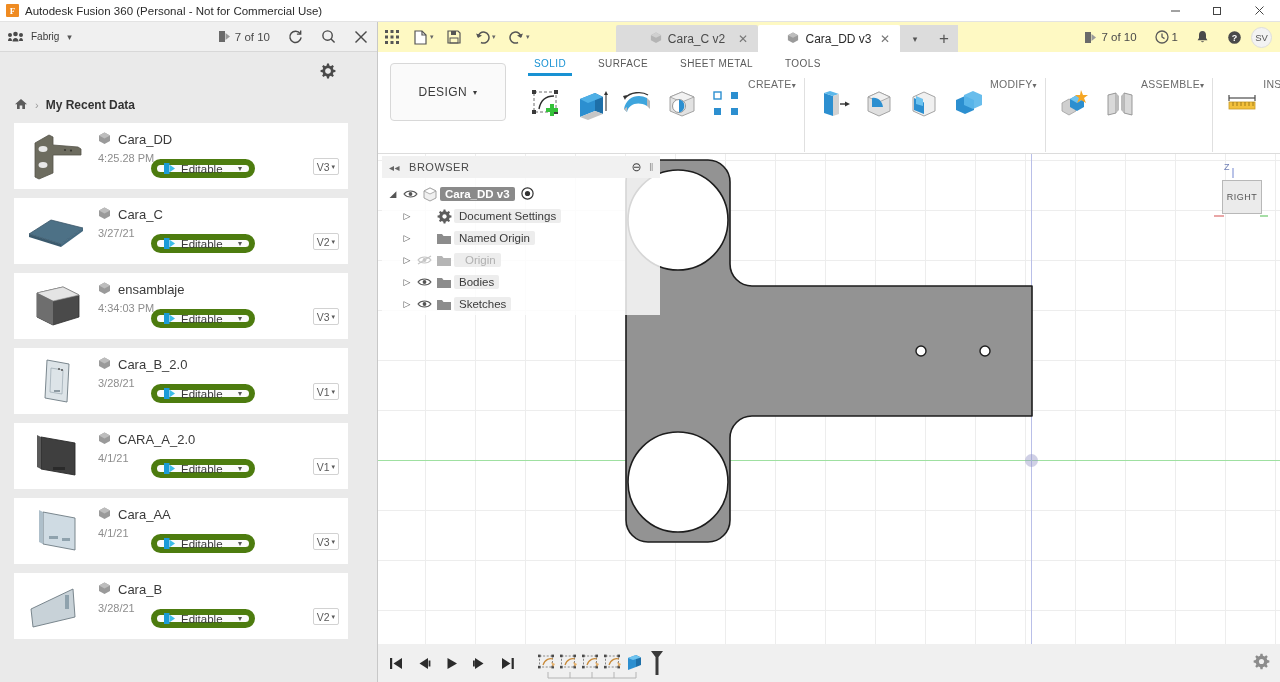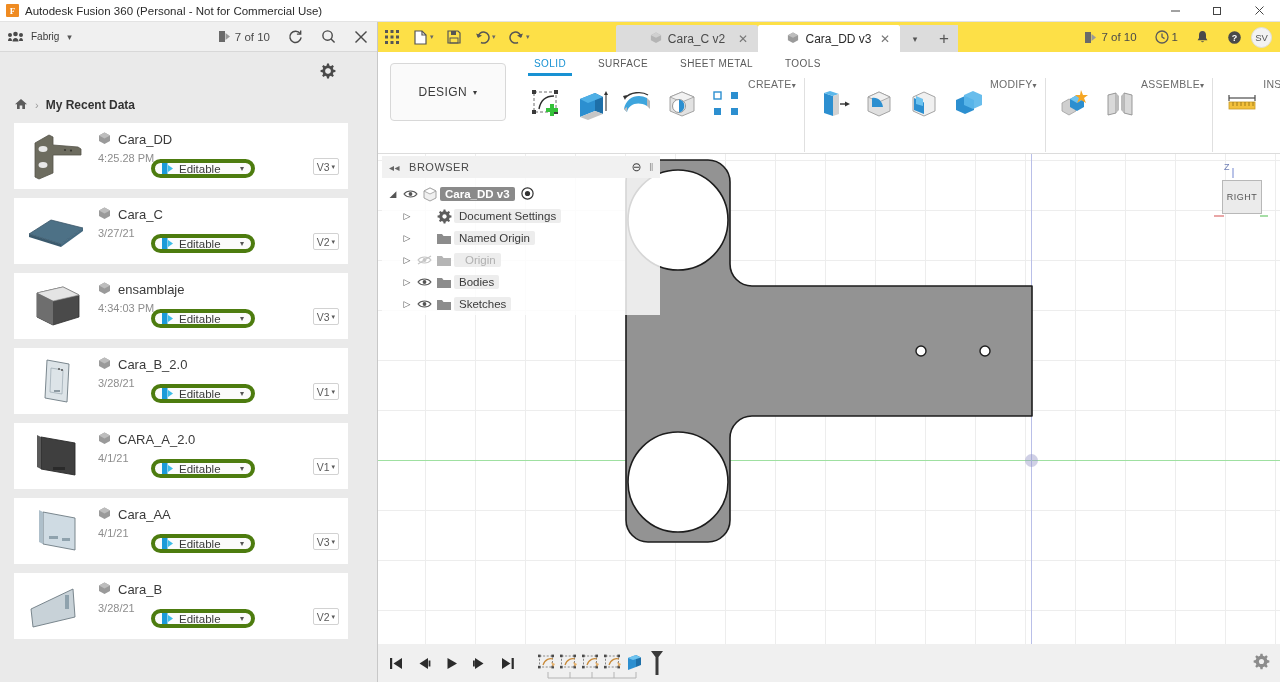--- a/index.html
+++ b/index.html
@@ -77,41 +77,41 @@
     width:70px; height:58px; margin-left:6px; flex:0 0 70px;
     display:flex; align-items:center; justify-content:center;
   }
   .fileinfo{ flex:1; position:relative; height:58px; padding-left:6px; }
   .fname{ display:flex; align-items:center; gap:6px; margin-top:4px; }
   .fname .boxico{ display:block; }
   .fname .txt{ font-size:13px; color:#3a3a3a; }
   .fdate{ font-size:11px; color:#8d8d8d; margin-top:4px; margin-left:1px;}
   .editpill{
     position:absolute; left:60px; top:32px;
-    height:19px; width:104px; border:4px solid #4d7c0f; border-radius:10px;
+    height:19px; width:104px; border:6px solid #4d7c0f; border-radius:10px;
     background:#fbfbfb; display:flex; align-items:center; gap:4px; padding-left:6px;
   }
   .editpill .lbl{ font-size:11.5px; color:#3a3a3a; }
   .editpill .dd{ margin-left:auto; margin-right:7px; font-size:8px; color:#555;}
   .vbadge{
     position:absolute; right:8px; top:34px;
     border:1px solid #d2d2d2; background:#fff; border-radius:2px;
     height:17px; min-width:26px; padding:0 3px;
     display:flex; align-items:center; justify-content:center; gap:2px;
     font-size:10.5px; color:#5a5a5a;
   }
   .vbadge .dd{ font-size:7px; }
 
   
   .main{
     position:absolute; left:378px; top:22px; width:902px; height:660px;
     background:#f5f5f5;
   }
   .qat{
-    height:30px; background:#fde047; display:flex; align-items:center;
+    height:30px; background:#fef9c3; display:flex; align-items:center;
     position:relative;
   }
   .qat .ico{
     width:28px; height:30px; display:flex; align-items:center; justify-content:center;
     color:#555;
   }
   .qat .dd{ font-size:7px; color:#666; margin-left:-4px; width:10px; }
 
   .tabstrip{ position:absolute; left:238px; top:0; height:30px; display:flex; }
   .doctab{

